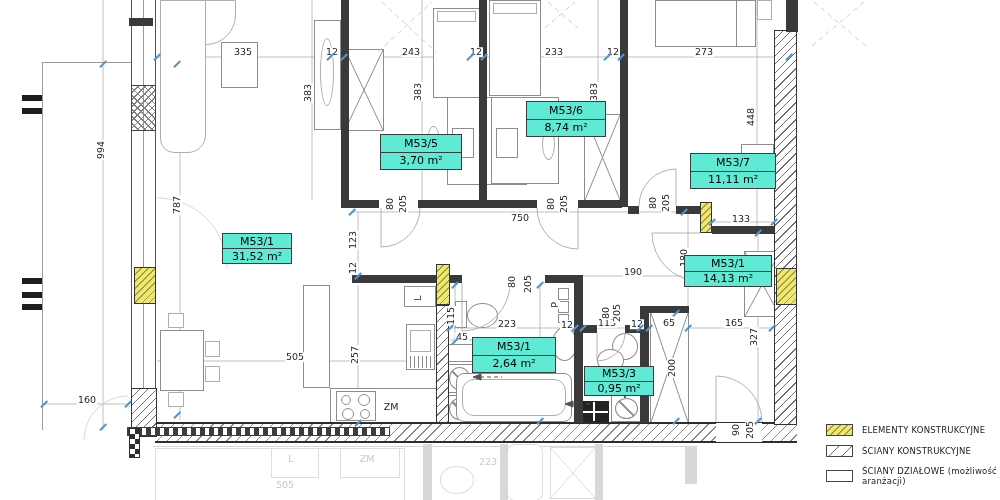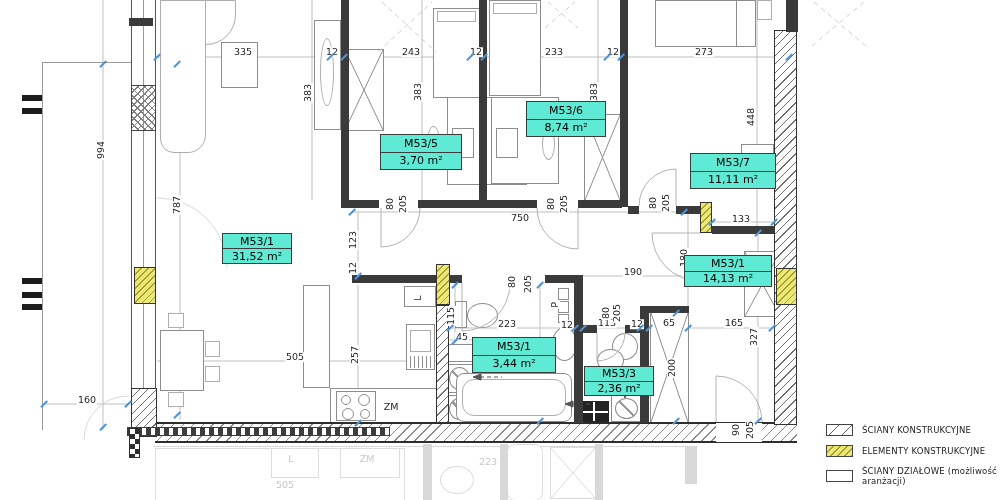--- a/index.html
+++ b/index.html
@@ -253,26 +253,26 @@
     <div class="rw" style="left:470px;top:0;width:8px;height:57px;"></div>
     <div class="rw" style="left:560px;top:2px;width:12px;height:38px;"></div>
   <div class="rt" style="left: 166px; top: 14px;">L</div>
       <div class="rt" style="left: 242px; top: 14px;">ZM</div>
       <div class="rt" style="left: 160px; top: 40px;">505</div>
       <div class="rt" style="left: 363px; top: 17px;">223</div>
     </div>
 
   <div id="legend">
     <div class="it">
+      <div class="sw y"></div>
+      <div class="lb">ELEMENTY KONSTRUKCYJNE</div>
+    </div>
+    <div class="it">
       <div class="sw d"></div>
       <div class="lb">ŚCIANY KONSTRUKCYJNE</div>
-    </div>
-    <div class="it">
-      <div class="sw y"></div>
-      <div class="lb">ELEMENTY KONSTRUKCYJNE</div>
     </div>
     <div class="it" style="margin-top:2px;">
       <div class="sw p"></div>
       <div class="lb">ŚCIANY DZIAŁOWE (możliwość aranżacji)</div>
     </div>
   </div>
 
 <div class="dim" style="left: 243px; top: 52px;">335</div>
     <div class="dim" style="left: 332px; top: 52px;">12</div>
     <div class="dim" style="left: 411px; top: 52px;">243</div>
@@ -371,19 +371,19 @@
     <div class="room" style="left: 690px; top: 153px; width: 86px; height: 36px;">
       <div class="nm">M53/7</div>
       <div class="ar">11,11 m²</div>
     </div>
     <div class="room" style="left: 684px; top: 255px; width: 88px; height: 32px;">
       <div class="nm">M53/1</div>
       <div class="ar">14,13 m²</div>
     </div>
     <div class="room" style="left: 472px; top: 337px; width: 84px; height: 36px;">
       <div class="nm">M53/1</div>
-      <div class="ar">3,44 m²</div>
+      <div class="ar">2,64 m²</div>
     </div>
     <div class="room" style="left: 584px; top: 366px; width: 70px; height: 30px;">
       <div class="nm">M53/3</div>
-      <div class="ar">2,36 m²</div>
+      <div class="ar">0,95 m²</div>
     </div>
   </div>
 
 </body></html>

